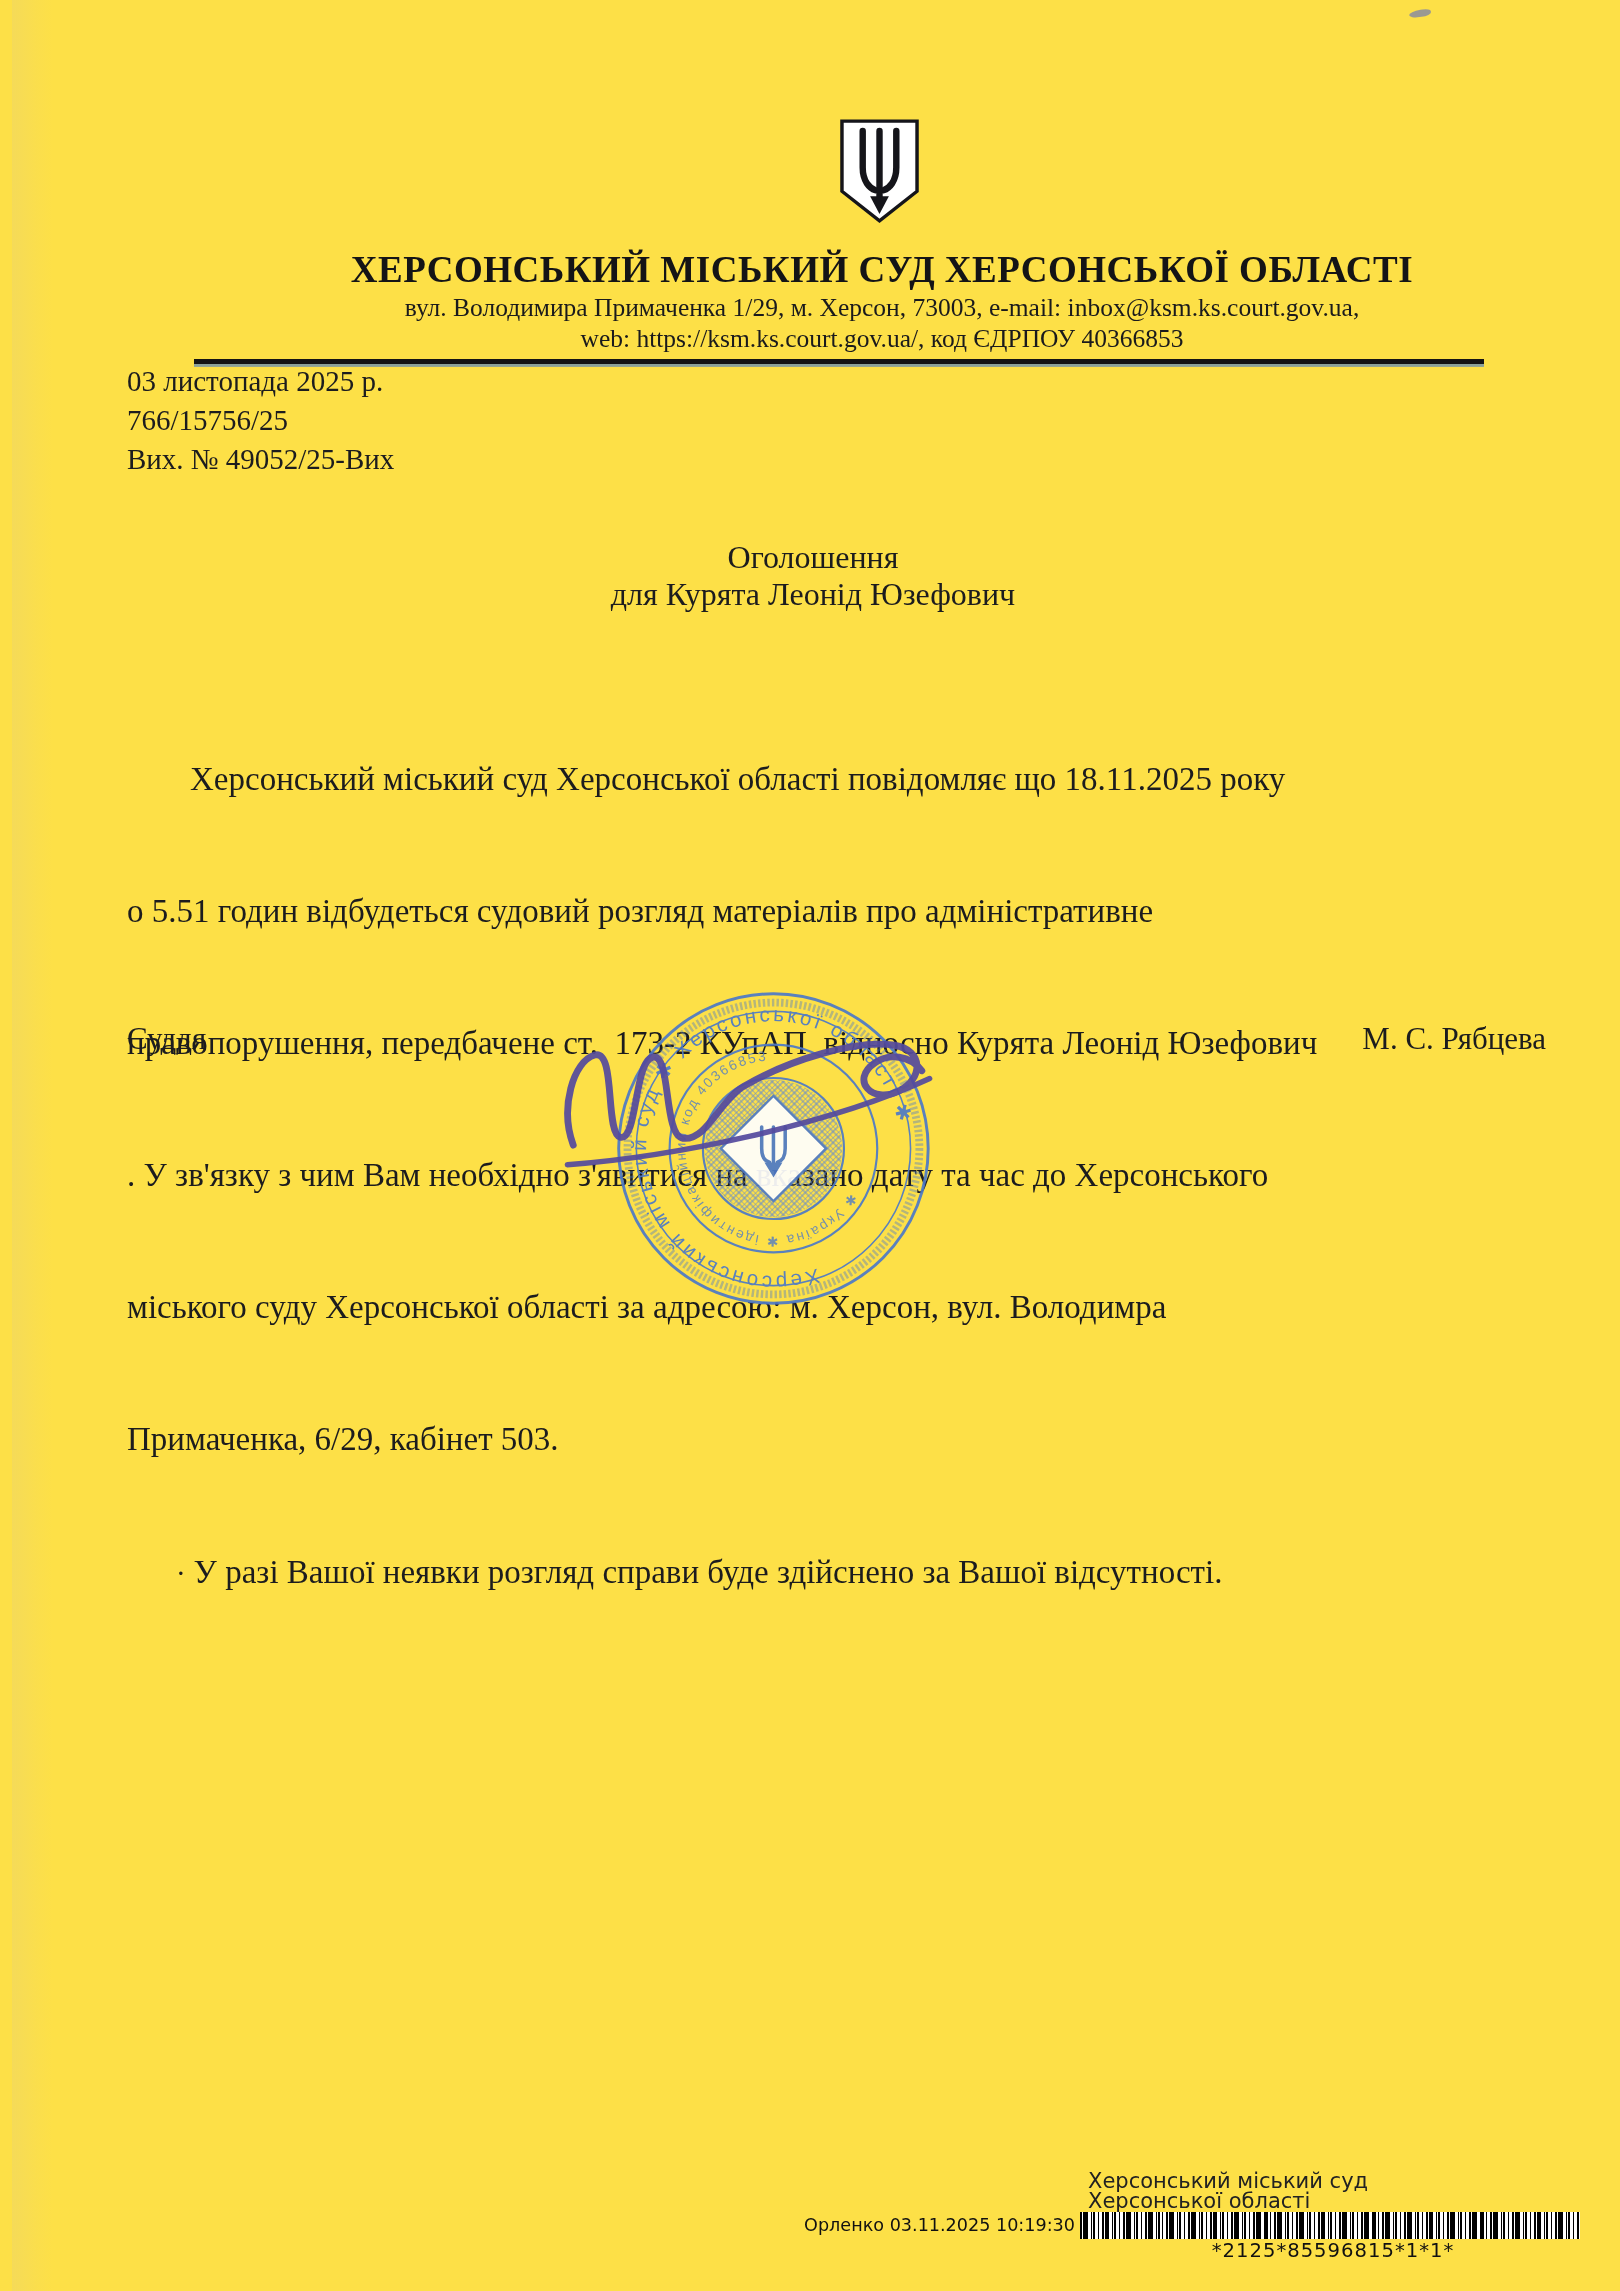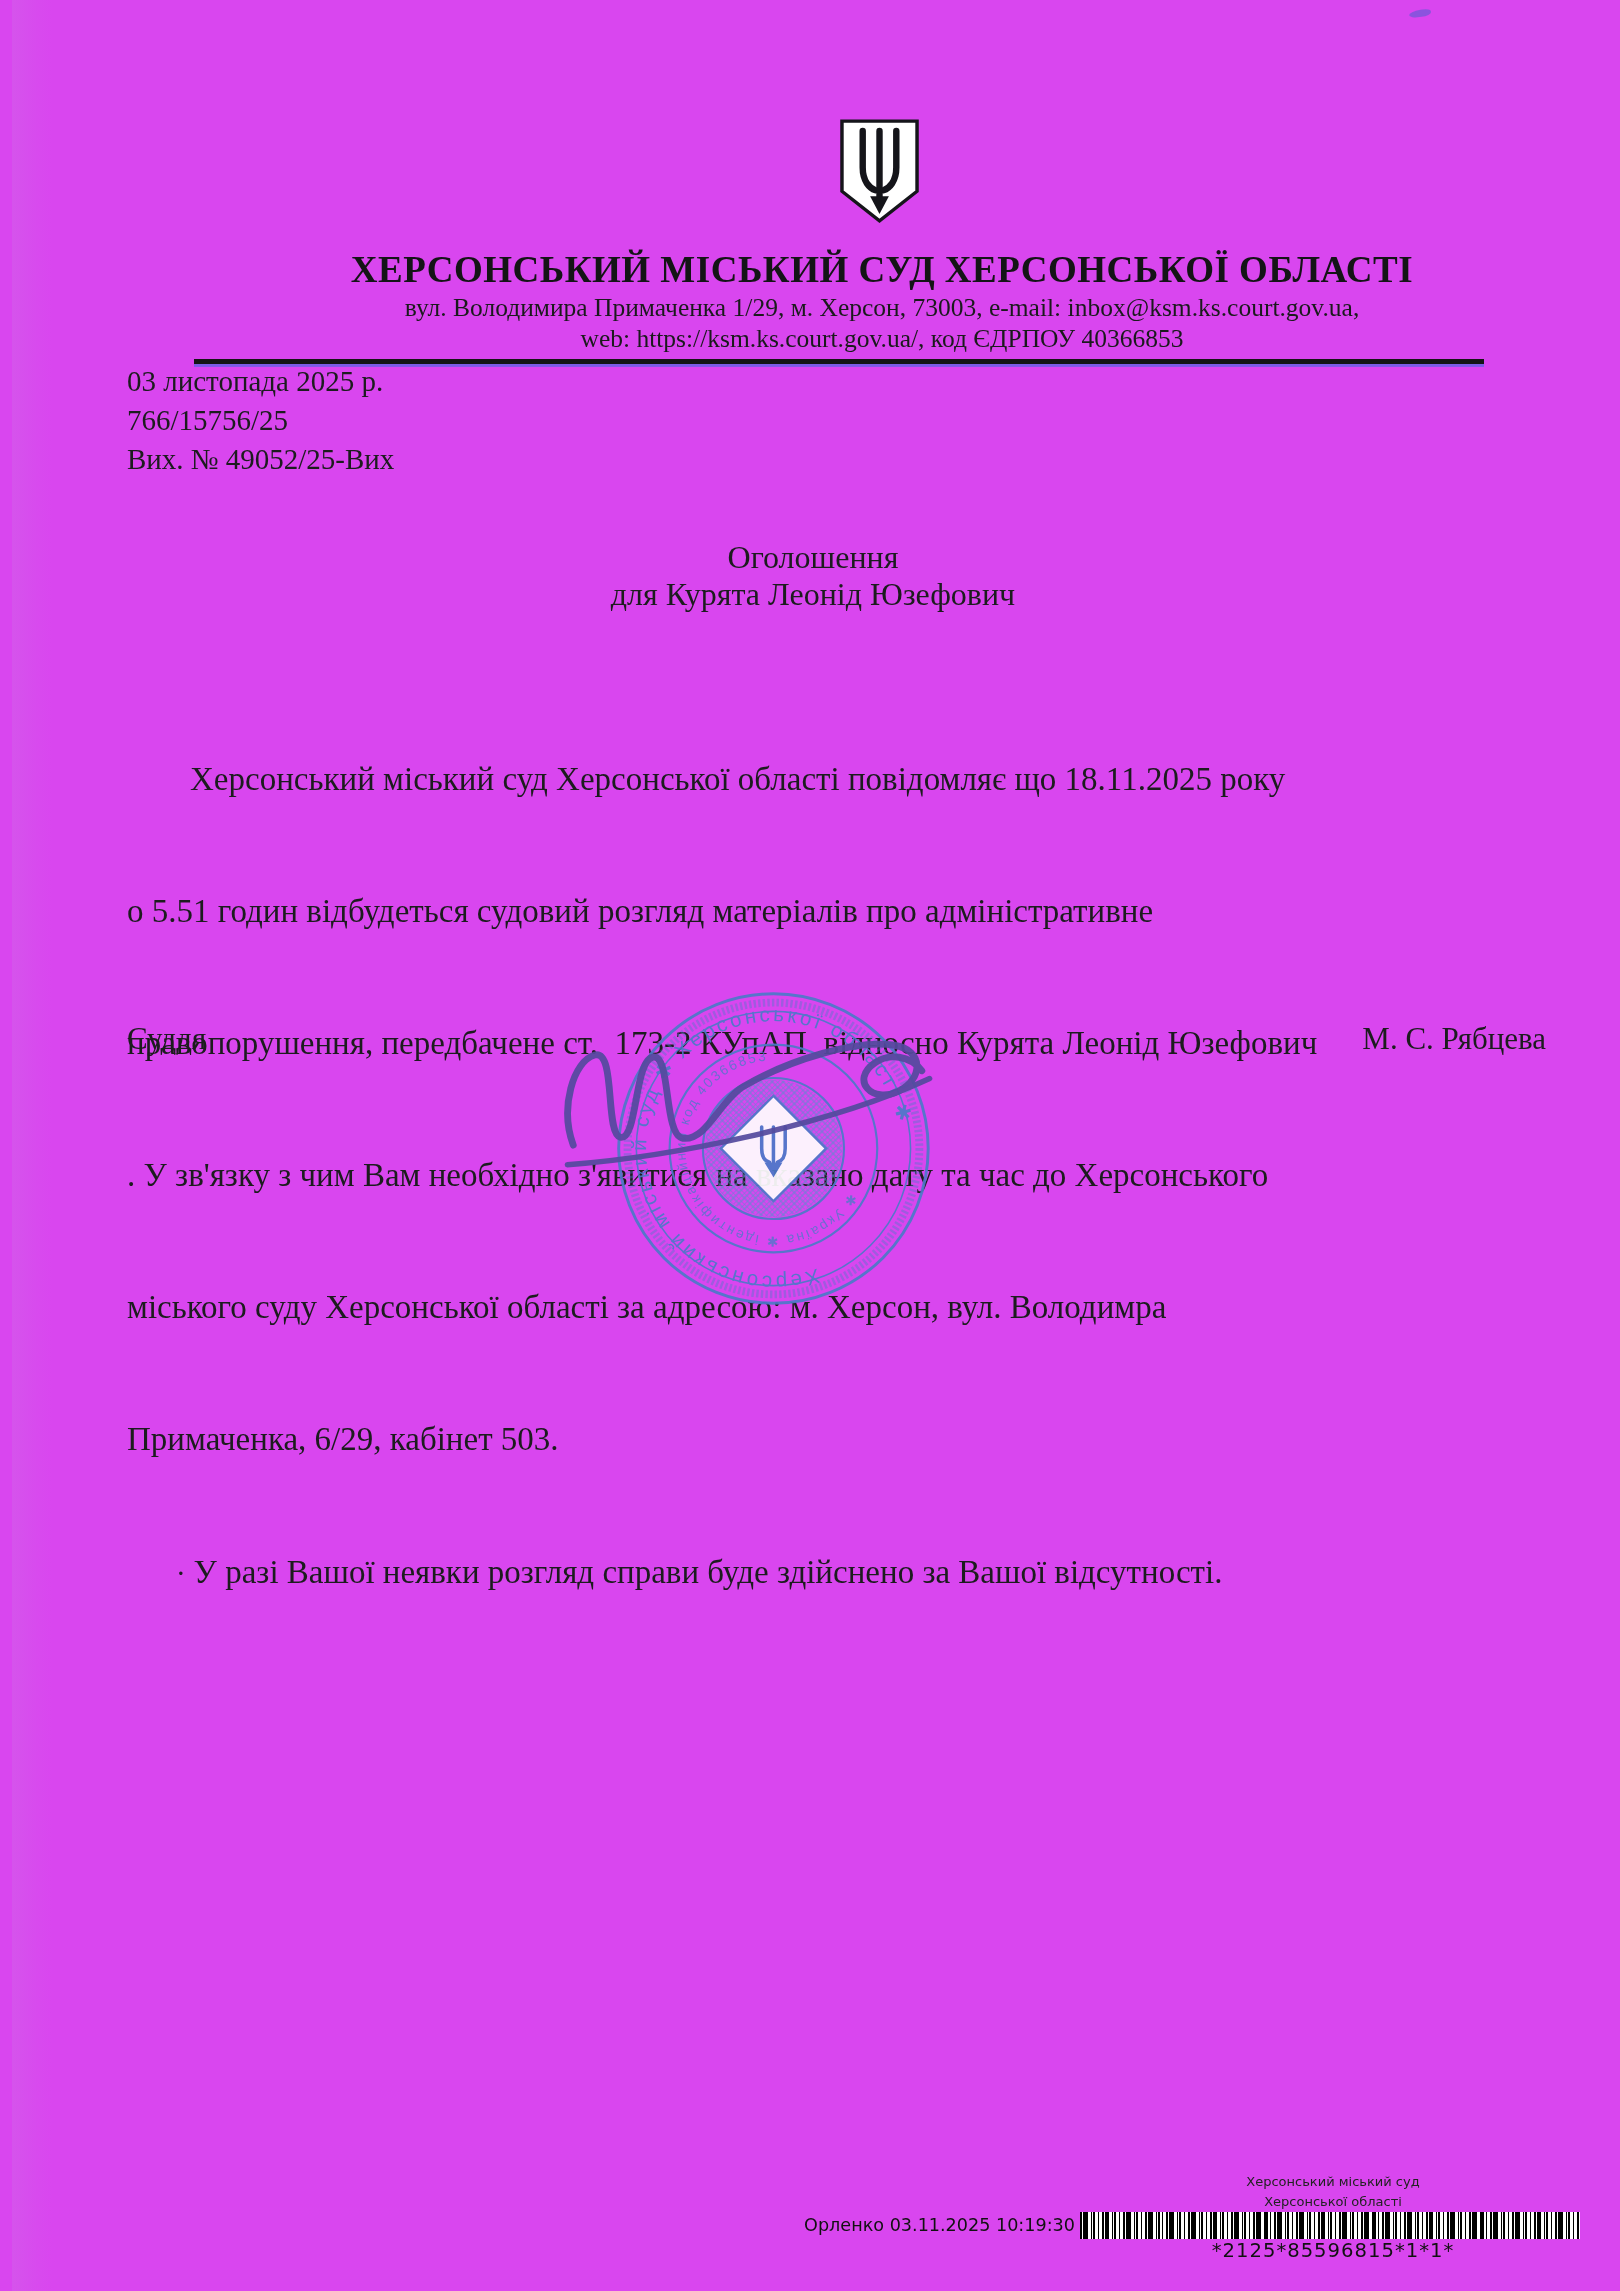--- a/index.html
+++ b/index.html
@@ -1,20 +1,20 @@
 <!DOCTYPE html>
 <html><head>
 <meta charset="utf-8">
 <style>
   html,body{margin:0;padding:0;background:#e8e8e8;}
   .page{
     position:relative;
     width:1620px;height:2292px;
     margin:0 auto;
-    background:#d946ef;
+    background:#fde047;
     overflow:hidden;
     font-family:"Liberation Serif", serif;
     color:#1c1c1e;
   }
   
   .page::before{
     content:"";position:absolute;left:11.8px;top:0;width:41px;height:100%;
     background:linear-gradient(90deg, rgba(186,180,214,0.12), rgba(186,180,214,0.04) 60%, transparent);
     pointer-events:none;
   }
@@ -69,22 +69,22 @@
     font-size:31px;
   }
 
   
   .stamp-svg{position:absolute;left:586px;top:982px;width:369px;height:333px;opacity:.92;}
   .sig-svg{position:absolute;left:534px;top:1010px;width:431px;height:235px;}
 
   
   .footer-court{
     position:absolute;left:1088px;top:2172px;width:490px;
-    text-align:center;font-family:"DejaVu Sans", sans-serif;
-    font-size:13px;line-height:19.6px;color:#222;
+    text-align:left;font-family:"DejaVu Sans", sans-serif;
+    font-size:21px;line-height:19.6px;color:#222;
   }
   .print-info{
     position:absolute;left:716px;top:2215px;width:359px;
     text-align:right;font-family:"DejaVu Sans", sans-serif;
     font-size:17.6px;color:#111;
   }
   .barcode{
     position:absolute;left:1080px;top:2212px;width:500px;height:26.5px;
     background:repeating-linear-gradient(90deg,
       #000 0 2px, #fff 2px 2.9px,

